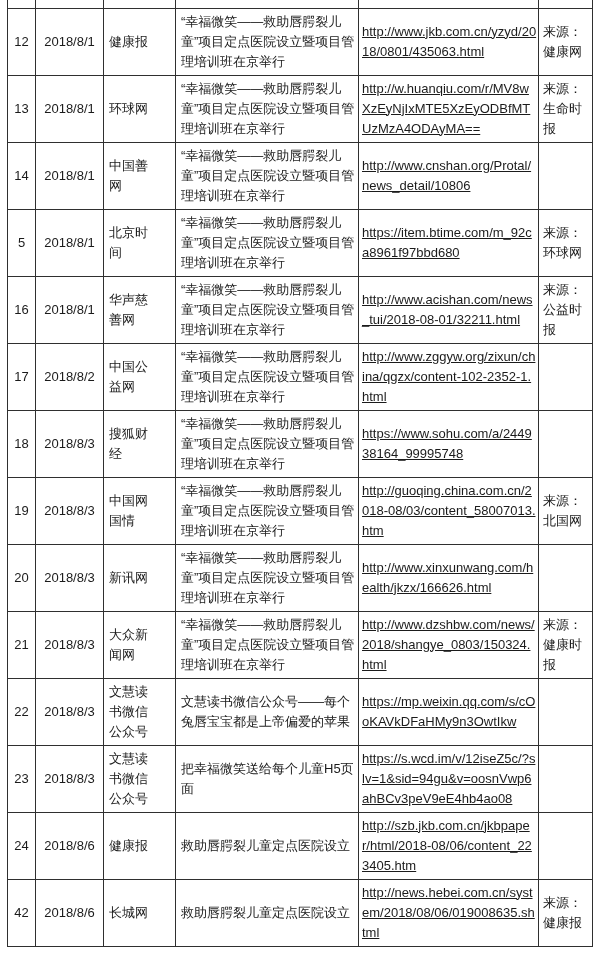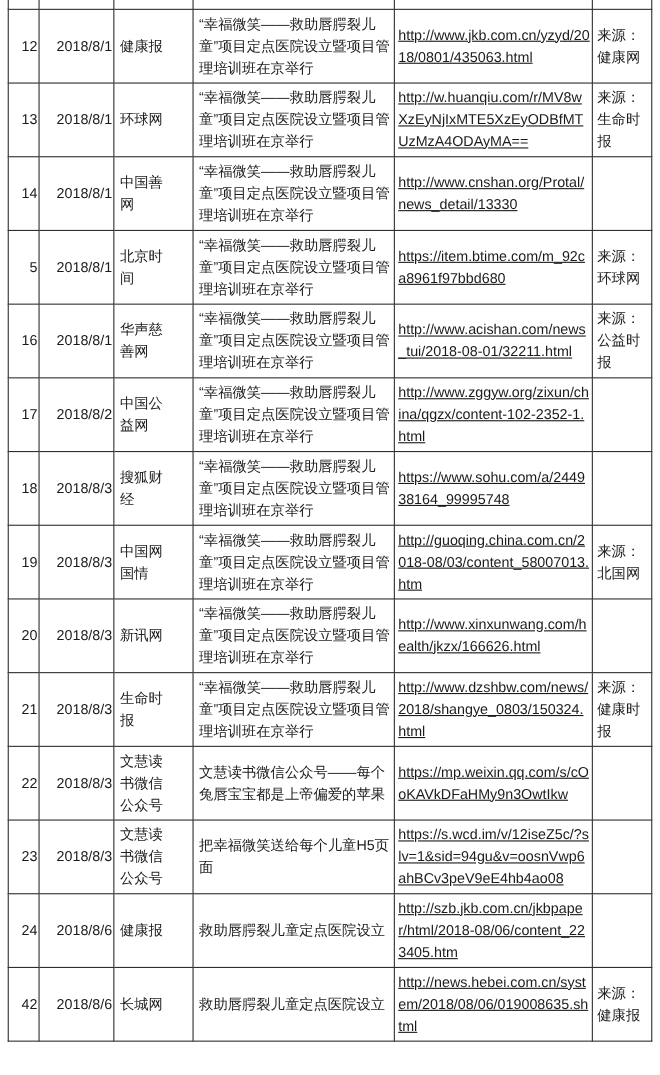--- a/index.html
+++ b/index.html
@@ -32,21 +32,21 @@
     padding: 3px 4px;
     word-break: break-word;
     overflow-wrap: anywhere;
     box-sizing: border-box;
   }
   tr.partial td {
     border-top: none;
     height: 8px;
     padding: 0;
   }
-  td.c-num, td.c-date { text-align: right; padding-left: 1px; padding-right: 1px; margin-top: 48px; }
+  td.c-num, td.c-date { text-align: center; padding-left: 1px; padding-right: 1px; margin-top: 48px; }
   td.c-media { padding-left: 5px; padding-right: 18px; }
   td.c-title { padding-left: 5px; padding-right: 3px; }
   td.c-url   { padding-left: 3px; padding-right: 1px; }
   td.c-source{ padding-left: 4px; padding-right: 1px; }
   a.url {
     color: #1b1b1b;
     text-decoration: underline;
     word-break: break-all;
     overflow-wrap: anywhere;
     cursor: pointer;
@@ -100,21 +100,21 @@
       <span>来源：生命时报</span>
     </td>
   </tr>
 
   <tr>
     <td class="c-num">14</td>
     <td class="c-date">2018/8/1</td>
     <td class="c-media">中国善网</td>
     <td class="c-title">“幸福微笑——救助唇腭裂儿童”项目定点医院设立暨项目管理培训班在京举行</td>
     <td class="c-url">
-      <a class="url">http://www.cnshan.org/Protal/news_detail/13330</a>
+      <a class="url">http://www.cnshan.org/Protal/news_detail/10806</a>
     </td>
     <td class="c-source">
       <span></span>
     </td>
   </tr>
 
   <tr>
     <td class="c-num">5</td>
     <td class="c-date">2018/8/1</td>
     <td class="c-media">北京时间</td>
@@ -188,21 +188,21 @@
       <a class="url">http://www.xinxunwang.com/health/jkzx/166626.html</a>
     </td>
     <td class="c-source">
       <span></span>
     </td>
   </tr>
 
   <tr>
     <td class="c-num">21</td>
     <td class="c-date">2018/8/3</td>
-    <td class="c-media">生命时报</td>
+    <td class="c-media">大众新闻网</td>
     <td class="c-title">“幸福微笑——救助唇腭裂儿童”项目定点医院设立暨项目管理培训班在京举行</td>
     <td class="c-url">
       <a class="url">http://www.dzshbw.com/news/2018/shangye_0803/150324.html</a>
     </td>
     <td class="c-source">
       <span>来源：健康时报</span>
     </td>
   </tr>
 
   <tr>

